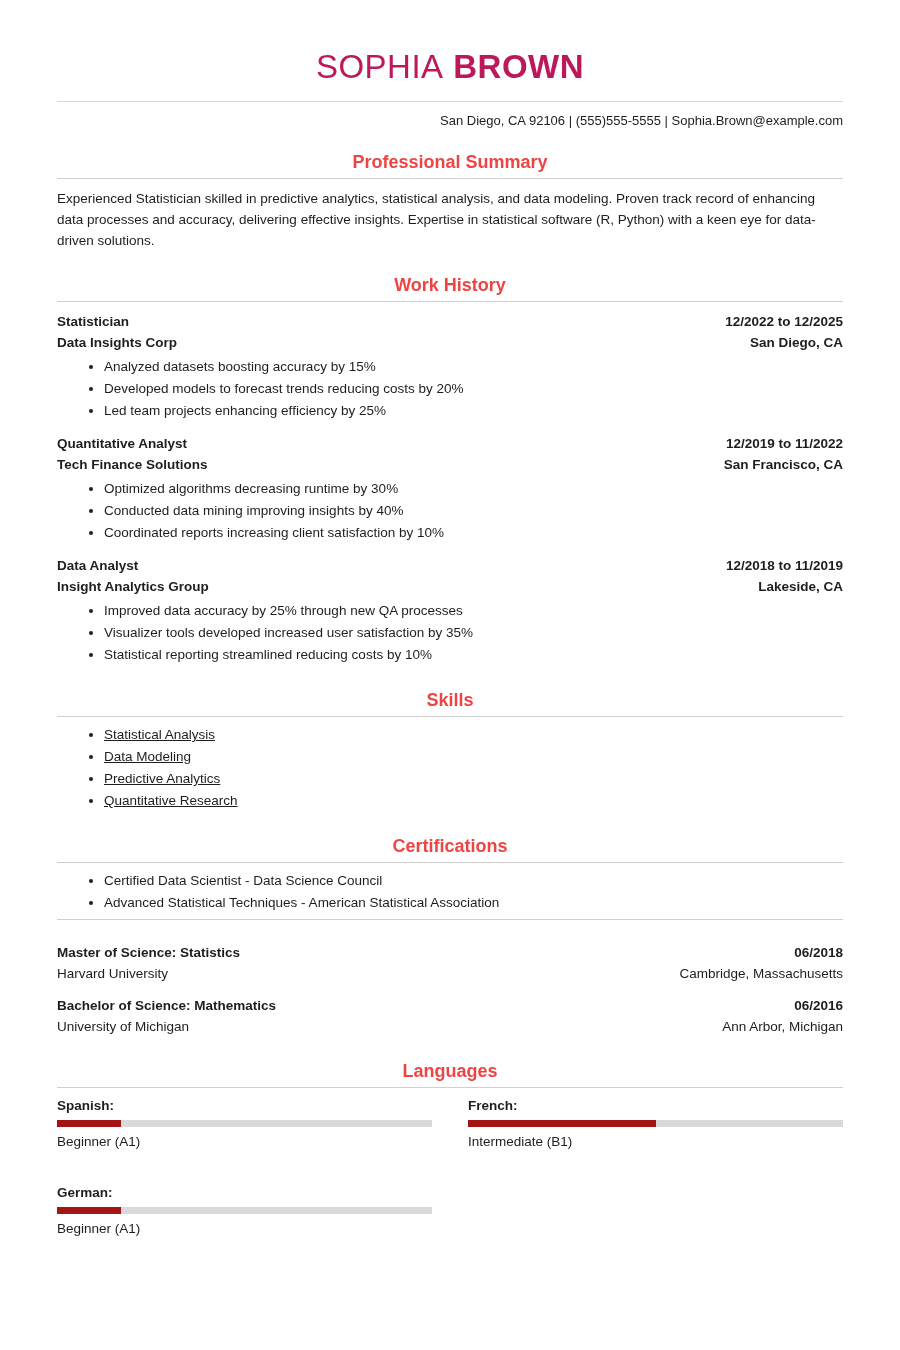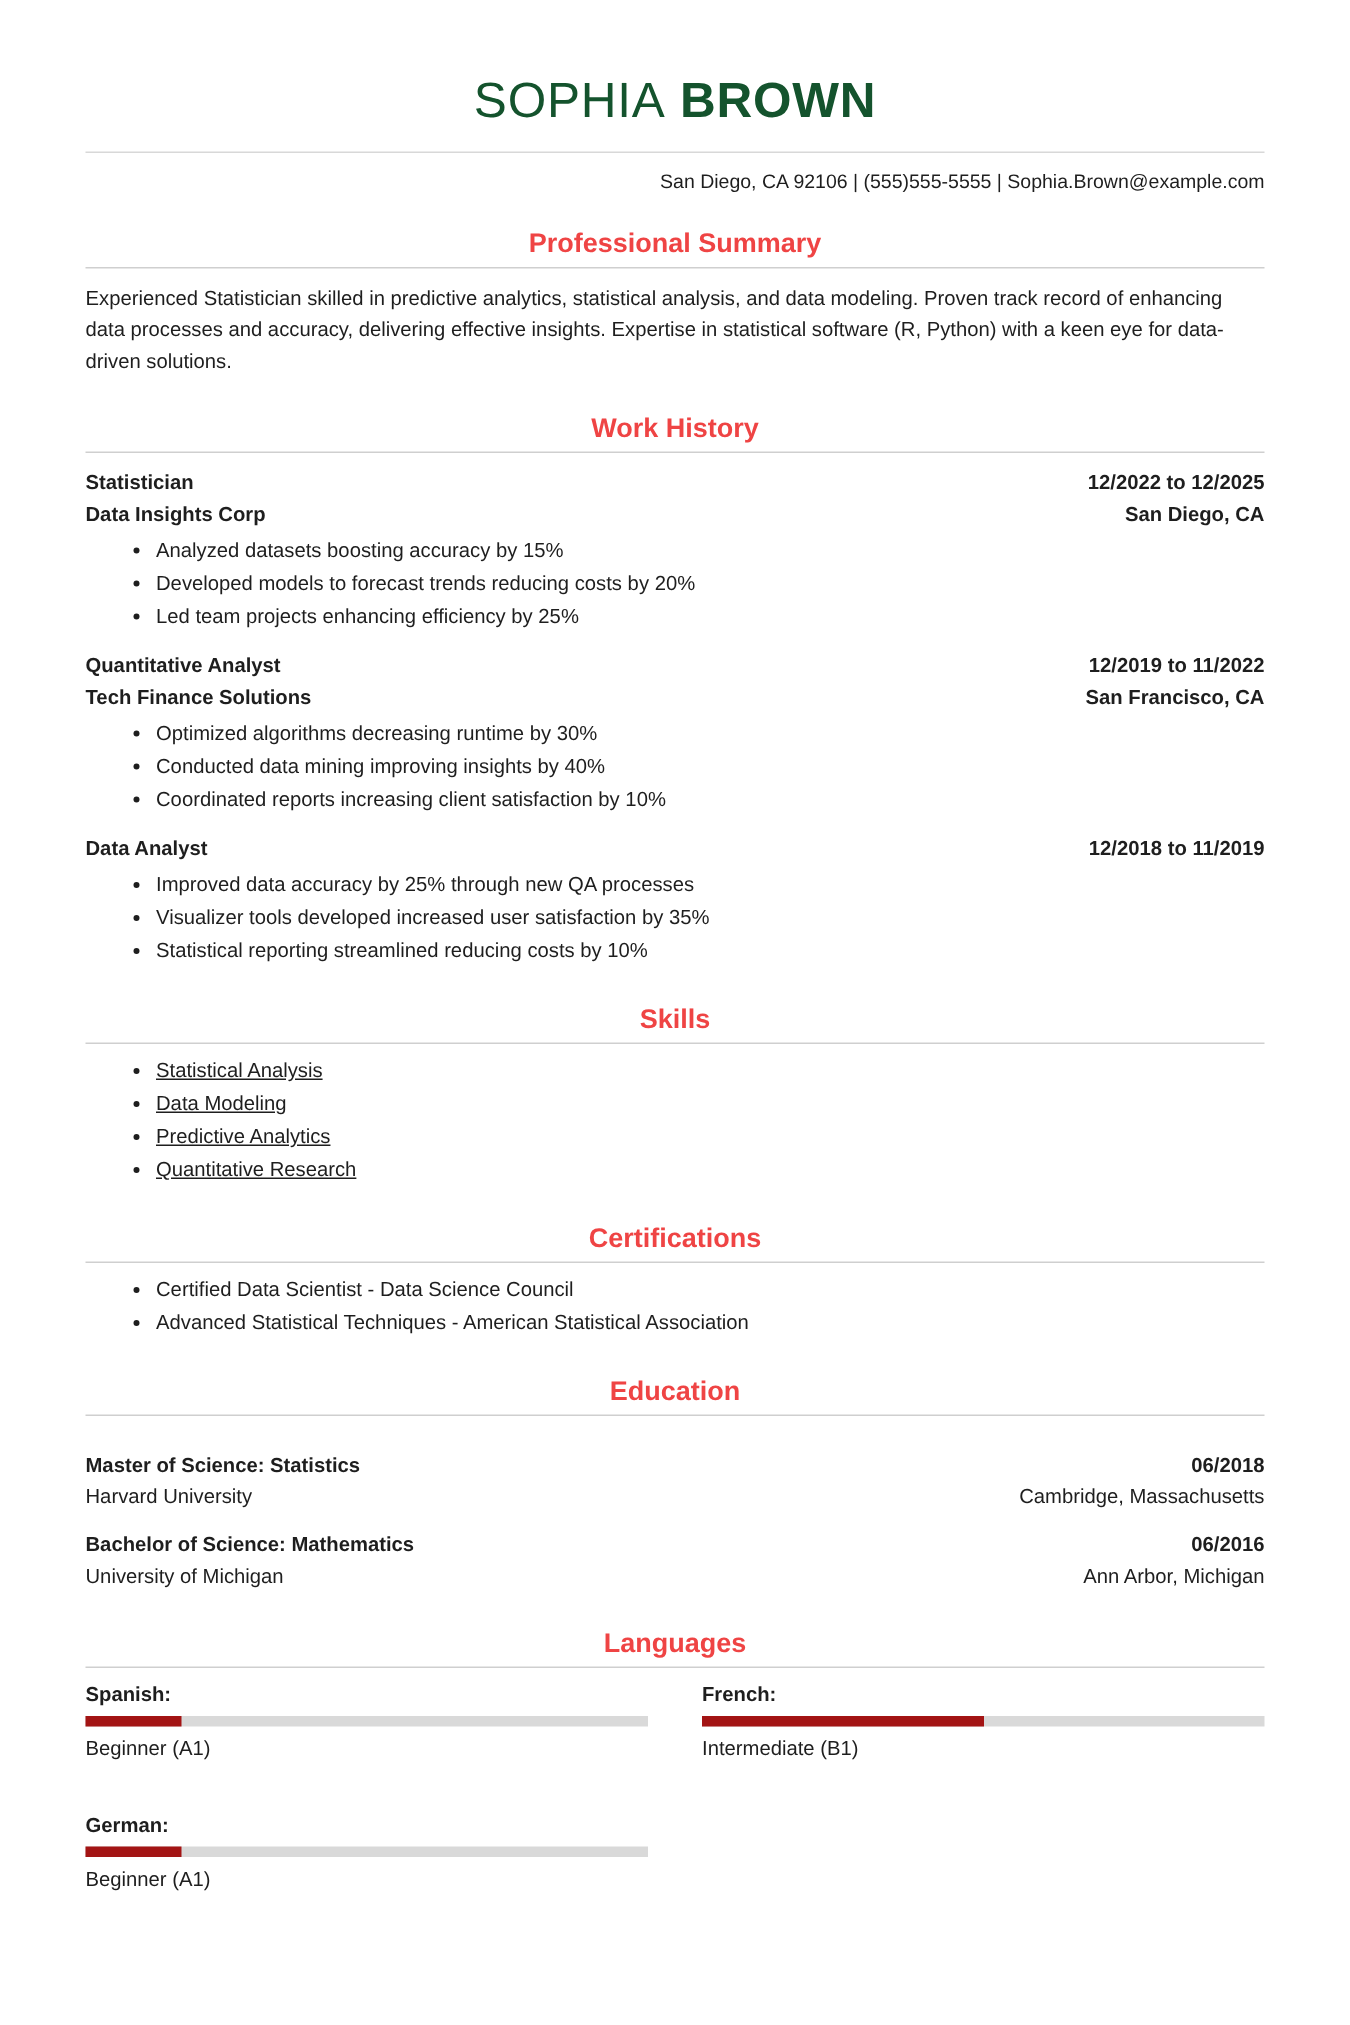--- a/index.html
+++ b/index.html
@@ -3,21 +3,21 @@
 <meta charset="utf-8">
 <style>
   * { margin:0; padding:0; box-sizing:border-box; }
   html,body { background:#ffffff; }
   body { font-family:"Liberation Sans", sans-serif; color:#1e1e1e; }
   .page {
     width:900px; min-height:1350px; background:#ffffff;
     padding:48px 57px 40px; margin:0 auto;
   }
   
-  .name { text-align:center; font-size:33px; letter-spacing:.5px; color:#14532d; }
+  .name { text-align:center; font-size:33px; letter-spacing:.5px; color:#be185d; }
   .name .first { font-weight:400; }
   .name .last  { font-weight:700; }
   .rule { border:none; border-top:1px solid #d8d8d8; margin-top:15px; }
   .contact { text-align:right; font-size:13px; margin-top:11px; color:#1e1e1e; }
 
   
   .section-heading {
     margin-top:24px; text-align:center; font-size:18px; font-weight:700; color:#ef4444;
   }
   .heading-rule { border:none; border-top:1px solid #cfcfcf; margin-top:5px; }
@@ -106,20 +106,24 @@
         <li>Conducted data mining improving insights by 40%</li>
         <li>Coordinated reports increasing client satisfaction by 10%</li>
       </ul>
     </div>
 
     <div class="job">
       <div class="row">
         <span class="bold">Data Analyst</span>
         <span class="bold">12/2018 to 11/2019</span>
       </div>
+      <div class="row">
+        <span class="bold">Insight Analytics Group</span>
+        <span class="bold">Lakeside, CA</span>
+      </div>
       <ul class="bullets">
         <li>Improved data accuracy by 25% through new QA processes</li>
         <li>Visualizer tools developed increased user satisfaction by 35%</li>
         <li>Statistical reporting streamlined reducing costs by 10%</li>
       </ul>
     </div>
   </section>
 
   <section>
     <h2 class="section-heading">Skills</h2>
@@ -137,21 +141,20 @@
   <section>
     <h2 class="section-heading">Certifications</h2>
     <hr class="heading-rule">
     <ul class="certs">
       <li>Certified Data Scientist - Data Science Council</li>
       <li>Advanced Statistical Techniques - American Statistical Association</li>
     </ul>
   </section>
 
   <section>
-    <h2 class="section-heading">Education</h2>
     <hr class="heading-rule">
 
     <div class="edu">
       <div class="row">
         <span class="bold">Master of Science: Statistics</span>
         <span class="bold">06/2018</span>
       </div>
       <div class="row">
         <span>Harvard University</span>
         <span>Cambridge, Massachusetts</span>

